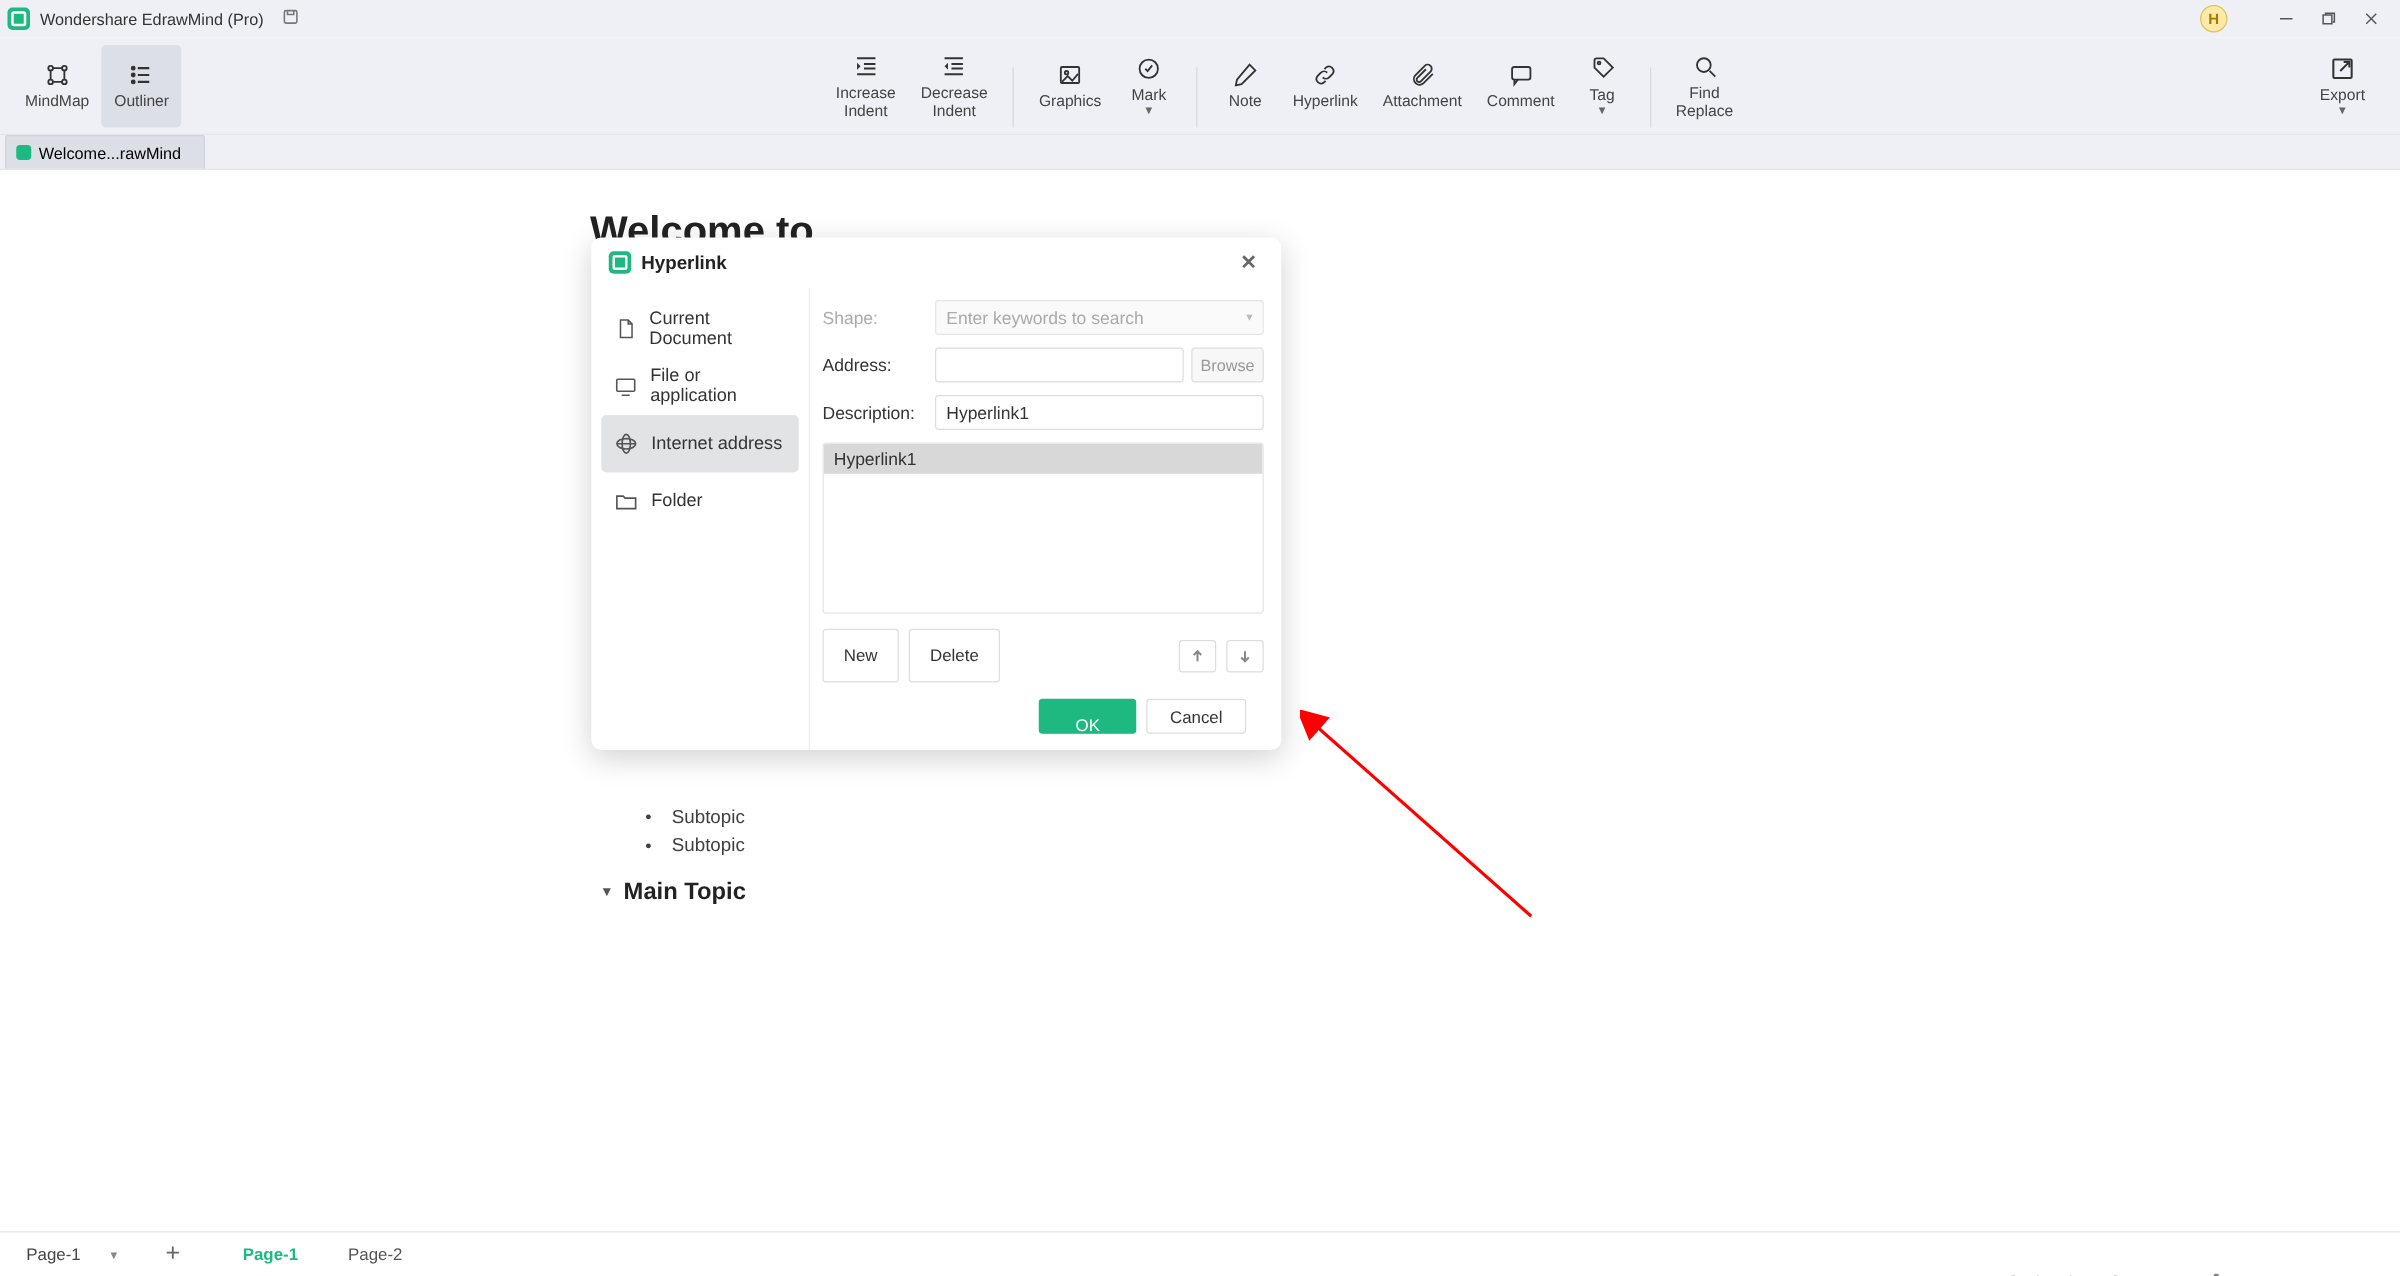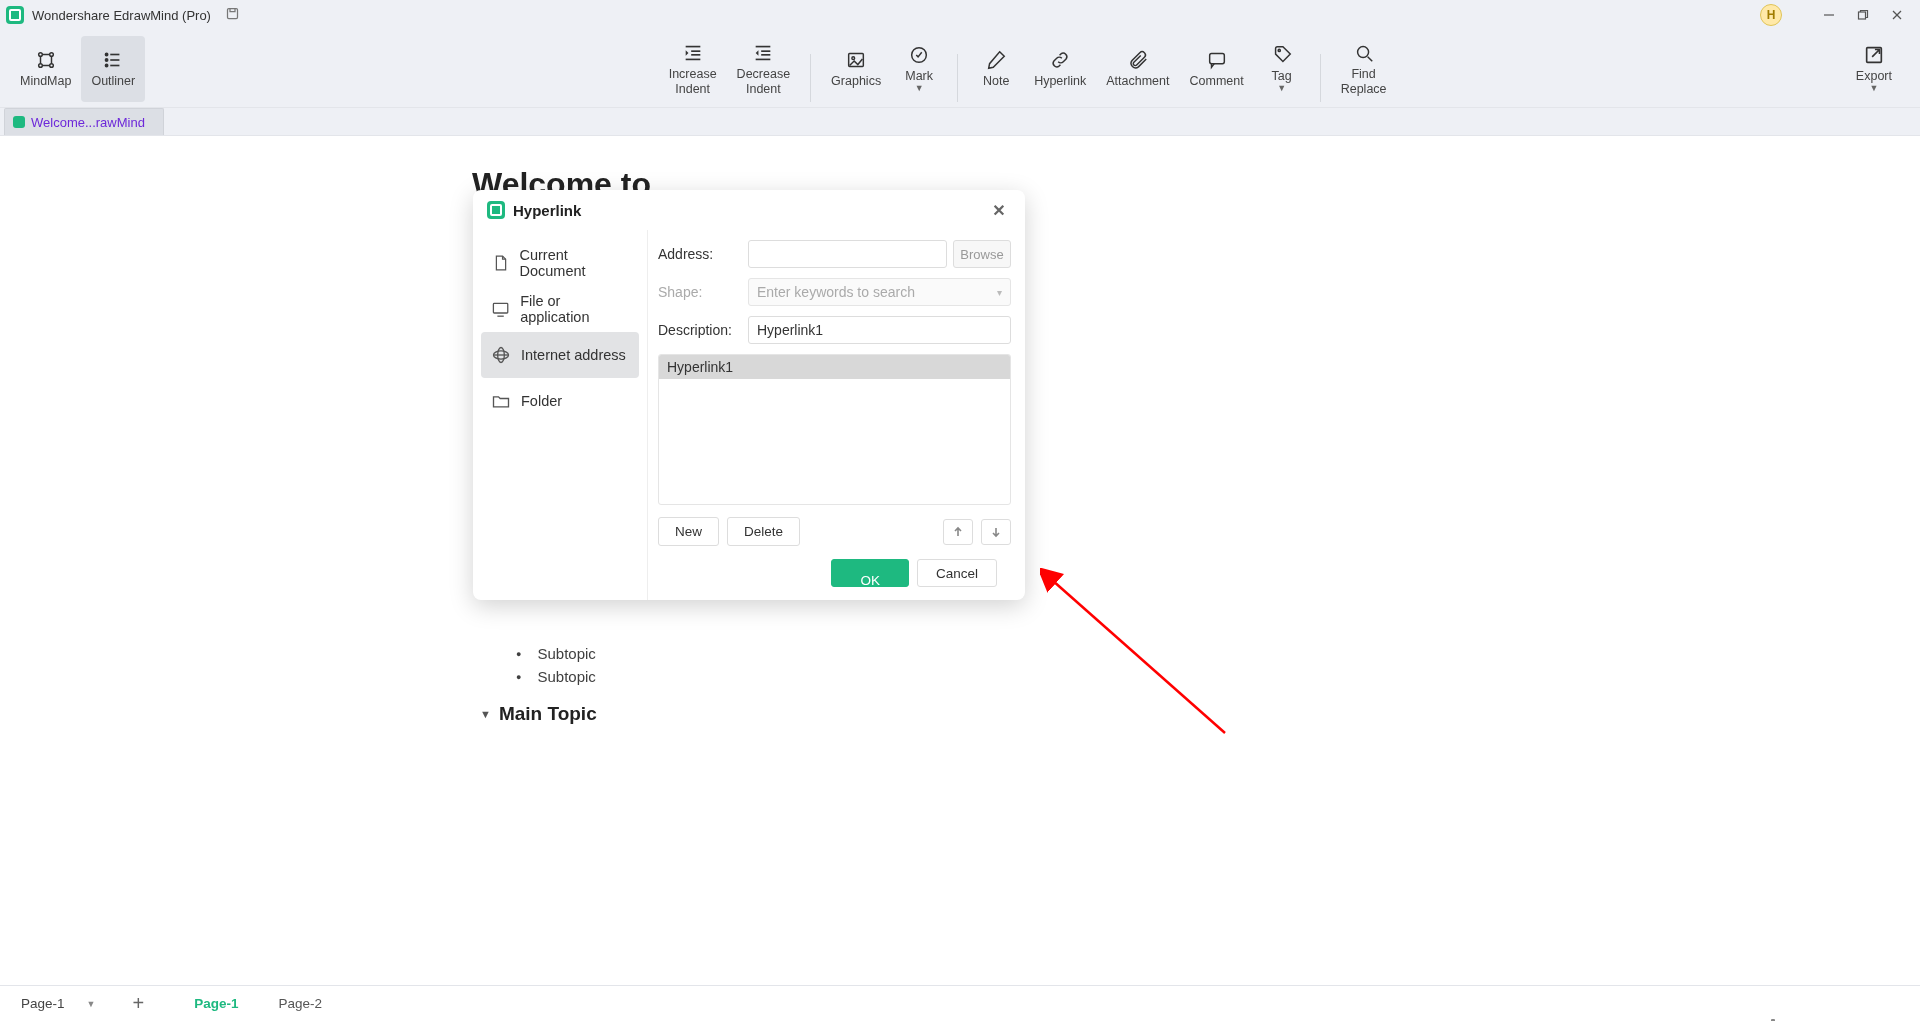--- a/index.html
+++ b/index.html
@@ -21,21 +21,21 @@
 .tool-btn { display: flex; flex-direction: column; align-items: center; justify-content: center; padding: 4px 10px; min-width: 56px; height: 66px; border-radius: 4px; cursor: pointer; font-size: 12.5px; color: #444; line-height: 1.2; text-align: center; }
 .tool-btn.active { background: #dcdfe5; }
 .tool-btn .ico { height: 24px; display: flex; align-items: center; justify-content: center; margin-bottom: 2px; color: #333; }
 .tool-btn .ico svg { width: 22px; height: 22px; }
 .tool-sep { width: 1px; height: 48px; background: #d5d8dd; margin: 0 10px; }
 .tool-caret { font-size: 9px; color: #666; margin-top: -1px; }
 .toolbar-right { position: absolute; right: 18px; top: 0; bottom: 0; display: flex; align-items: center; }
 
 
 .tabstrip { height: 28px; background: #eef0f5; border-bottom: 1px solid #e3e5ea; display: flex; align-items: stretch; padding-left: 4px; }
-.file-tab { display: flex; align-items: center; background: #dcdfe5; border: 1px solid #d0d3d9; border-bottom: none; padding: 0 18px 0 8px; font-size: 13px; color: #6d28d9; gap: 6px; border-radius: 2px 2px 0 0; }
+.file-tab { display: flex; align-items: center; background: #dcdfe5; border: 1px solid #d0d3d9; border-bottom: none; padding: 0 18px 0 8px; font-size: 13px; color: #000000; gap: 6px; border-radius: 2px 2px 0 0; }
 .file-tab .dot { width: 12px; height: 12px; background: #1eb980; border-radius: 3px; }
 
 
 .canvas { position: absolute; top: 136px; bottom: 36px; left: 0; right: 0; background: #fff; overflow: hidden; }
 .outline { position: absolute; left: 472px; top: 30px; width: 560px; font-size: 15px; color: #222; }
 .outline h1 { font-size: 32px; font-weight: 700; margin-bottom: 6px; }
 .outline .mt { display: flex; align-items: center; gap: 8px; margin-top: 18px; margin-left: 8px; font-size: 19px; font-weight: 700; }
 .outline .mt .tri { font-size: 11px; color: #555; }
 .outline .sub { margin-left: 44px; margin-top: 6px; font-size: 15px; color: #404040; }
 .outline .sub::before { content: "●"; font-size: 9px; margin-right: 16px; position: relative; top: -2px; }
@@ -57,21 +57,21 @@
 .form-row label { width: 90px; font-size: 14px; color: #333; }
 .form-row.disabled label { color: #aaa; }
 .txt-input { flex: 1; height: 28px; border: 1px solid #ddd; border-radius: 3px; padding: 0 8px; font-size: 14px; color: #333; outline: none; }
 .txt-input::placeholder { color: #aaa; }
 .browse-btn { height: 28px; width: 58px; margin-left: 6px; border: 1px solid #ddd; border-radius: 3px; background: #f7f7f7; font-size: 13px; color: #999; cursor: pointer; }
 .combo { flex: 1; height: 28px; border: 1px solid #e5e5e5; border-radius: 3px; background: #fafafa; padding: 0 8px; font-size: 14px; color: #aaa; display: flex; align-items: center; position: relative; }
 .combo::after { content: "▾"; position: absolute; right: 8px; font-size: 10px; color: #bbb; }
 .link-list { flex: 1; border: 1px solid #e5e5e5; border-radius: 3px; min-height: 96px; overflow: hidden; }
 .link-list .li { height: 24px; display: flex; align-items: center; padding: 0 8px; font-size: 14px; background: #d8d8d8; color: #333; }
 .list-actions { display: flex; align-items: center; margin-top: 12px; gap: 8px; }
-.btn { height: 29px; padding: 0 16px; border: 1px solid #ddd; background: #fff; border-radius: 3px; font-size: 13.5px; color: #333; cursor: pointer; }
+.btn { height: 43px; padding: 0 16px; border: 1px solid #ddd; background: #fff; border-radius: 3px; font-size: 13.5px; color: #333; cursor: pointer; }
 .icon-btn { width: 30px; height: 26px; border: 1px solid #ddd; background: #fff; border-radius: 3px; color: #888; display: flex; align-items: center; justify-content: center; cursor: pointer; }
 .dlg-footer { height: 54px; display: flex; align-items: center; justify-content: flex-end; gap: 8px; padding: 0 14px; }
 .btn-primary { background: #1eb980; border-color: #1eb980; color: #fff; padding: 13px 28px; height: 28px; }
 .btn-secondary { padding: 0 18px; height: 28px; }
 
 
 .arrow { position: absolute; left: 1040px; top: 432px; pointer-events: none; }
 
 
 .statusbar { position: absolute; bottom: 0; left: 0; right: 0; height: 36px; background: #fff; border-top: 1px solid #e3e5ea; display: flex; align-items: center; padding: 0 14px; font-size: 13.5px; color: #444; }
@@ -331,30 +331,30 @@
         <span>Internet address</span>
       </div>
       <div class="side-item">
         <svg class="sico" viewBox="0 0 24 24" fill="none" stroke="currentColor" stroke-width="1.6">
             <path d="M3 7h6l2 2h10v10H3z"></path>
           </svg>
         <span>Folder</span>
       </div>
     </div>
     <div class="dlg-main">
-      <div class="form-row">
-        <label>Address:</label>
-        <input class="txt-input" value="" style="">
-        <button class="browse-btn">Browse</button>
-      </div>
       <div class="form-row disabled">
         <label>Shape:</label>
         <div class="combo">
           <span>Enter keywords to search</span>
         </div>
+      </div>
+      <div class="form-row">
+        <label>Address:</label>
+        <input class="txt-input" value="" style="">
+        <button class="browse-btn">Browse</button>
       </div>
       <div class="form-row">
         <label>Description:</label>
         <input class="txt-input" value="Hyperlink1" style="">
       </div>
       <div class="link-list">
         <div class="li">Hyperlink1</div>
       </div>
       <div class="list-actions">
         <button class="btn">New</button>

